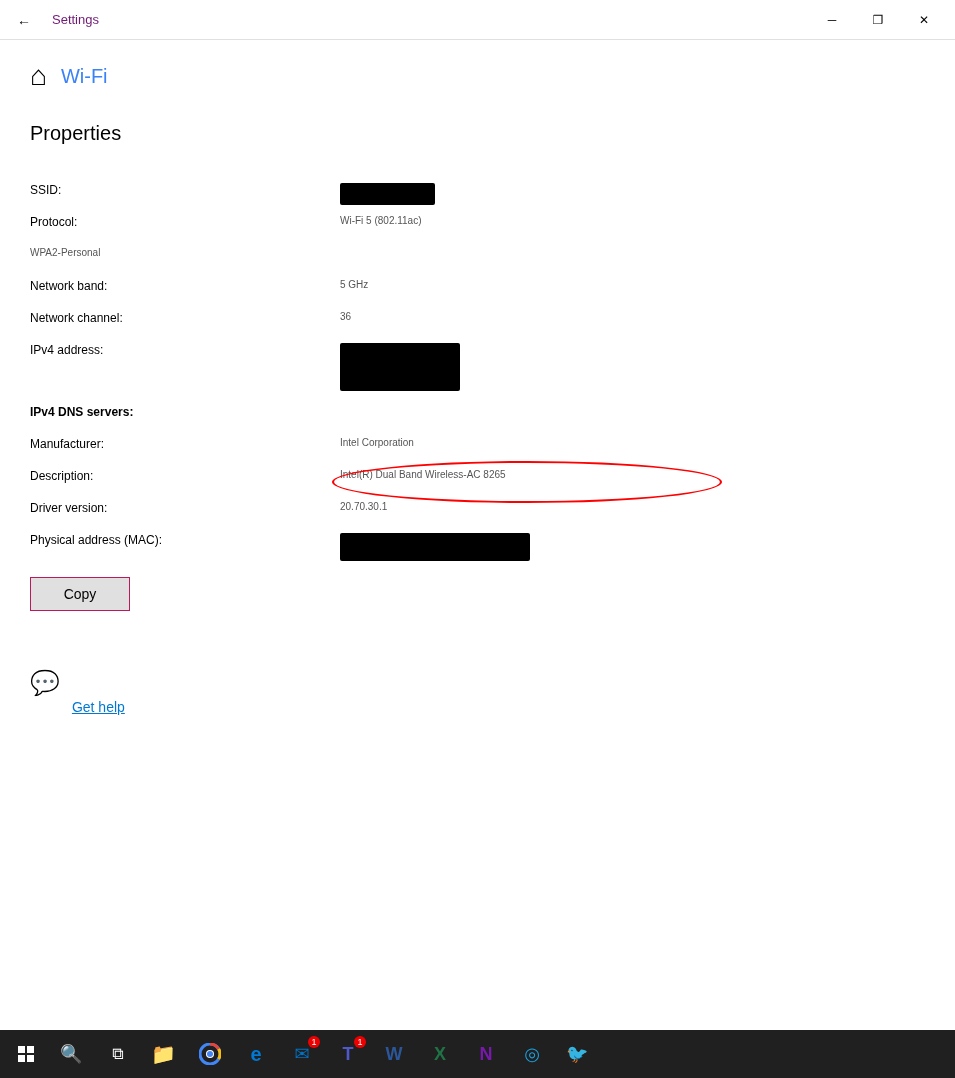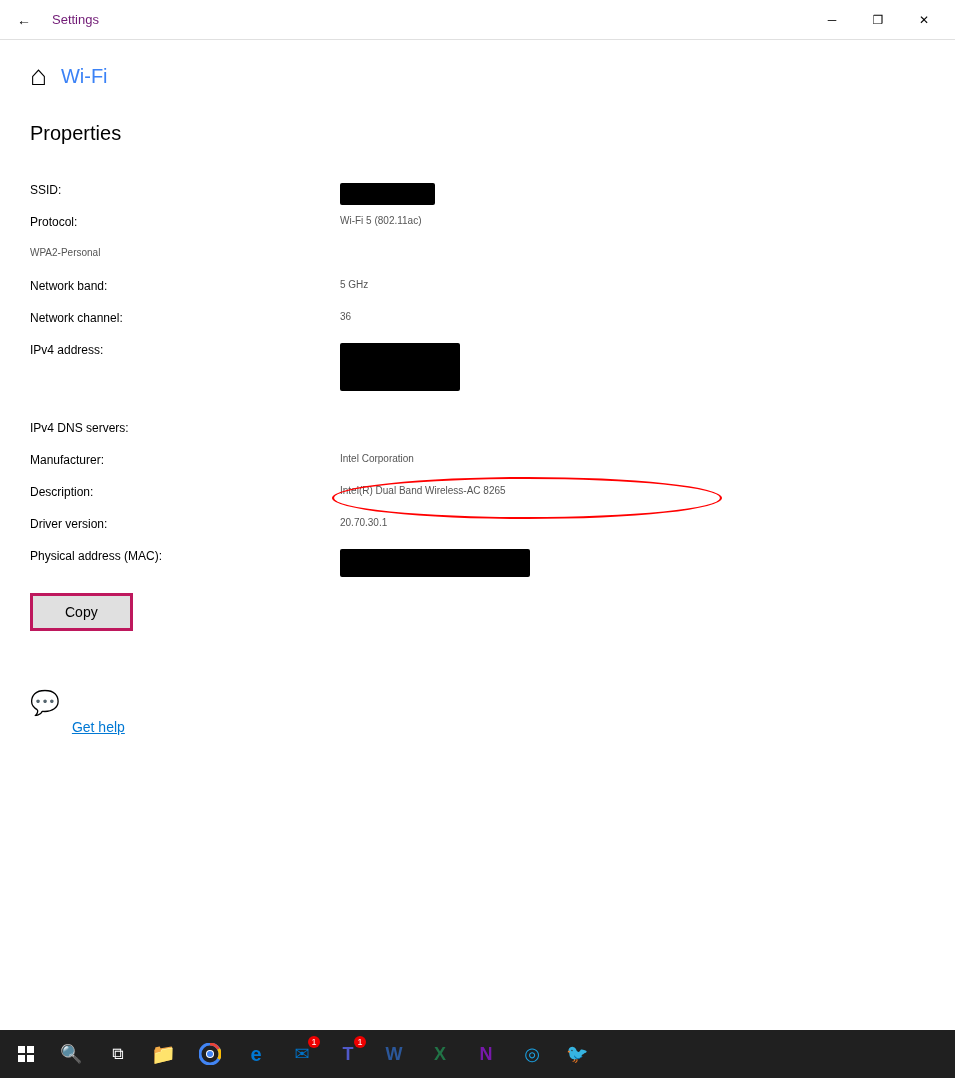--- a/index.html
+++ b/index.html
@@ -133,21 +133,21 @@
       border: 2px solid red;
       border-radius: 50%;
       pointer-events: none;
     }
 
     
     .copy-btn {
       margin-top: 10px;
       padding: 8px 32px;
       background: #e0e0e0;
-      border: 3px solid #be185d;
+      border: 1px solid #be185d;
       cursor: pointer;
       font-size: 14px;
       font-family: 'Segoe UI', Arial, sans-serif;
       color: #000;
       min-width: 100px;
     }
 
     
     .get-help {
       display: flex;
@@ -287,21 +287,21 @@
 
   
   <div class="prop-row">
     <span class="prop-label">IPv4 address:</span>
     <span class="prop-value">
       <span class="redacted redacted-medium"></span>
     </span>
   </div>
 
   
-  <div class="prop-row" style="margin-top:20px;">
+  <div class="prop-row" style="margin-top:4px;font-weight:bold;">
     <span class="prop-label">IPv4 DNS servers:</span>
     <span class="prop-value"></span>
   </div>
 
   
   <div class="prop-row">
     <span class="prop-label">Manufacturer:</span>
     <span class="prop-value">Intel Corporation</span>
   </div>
 

